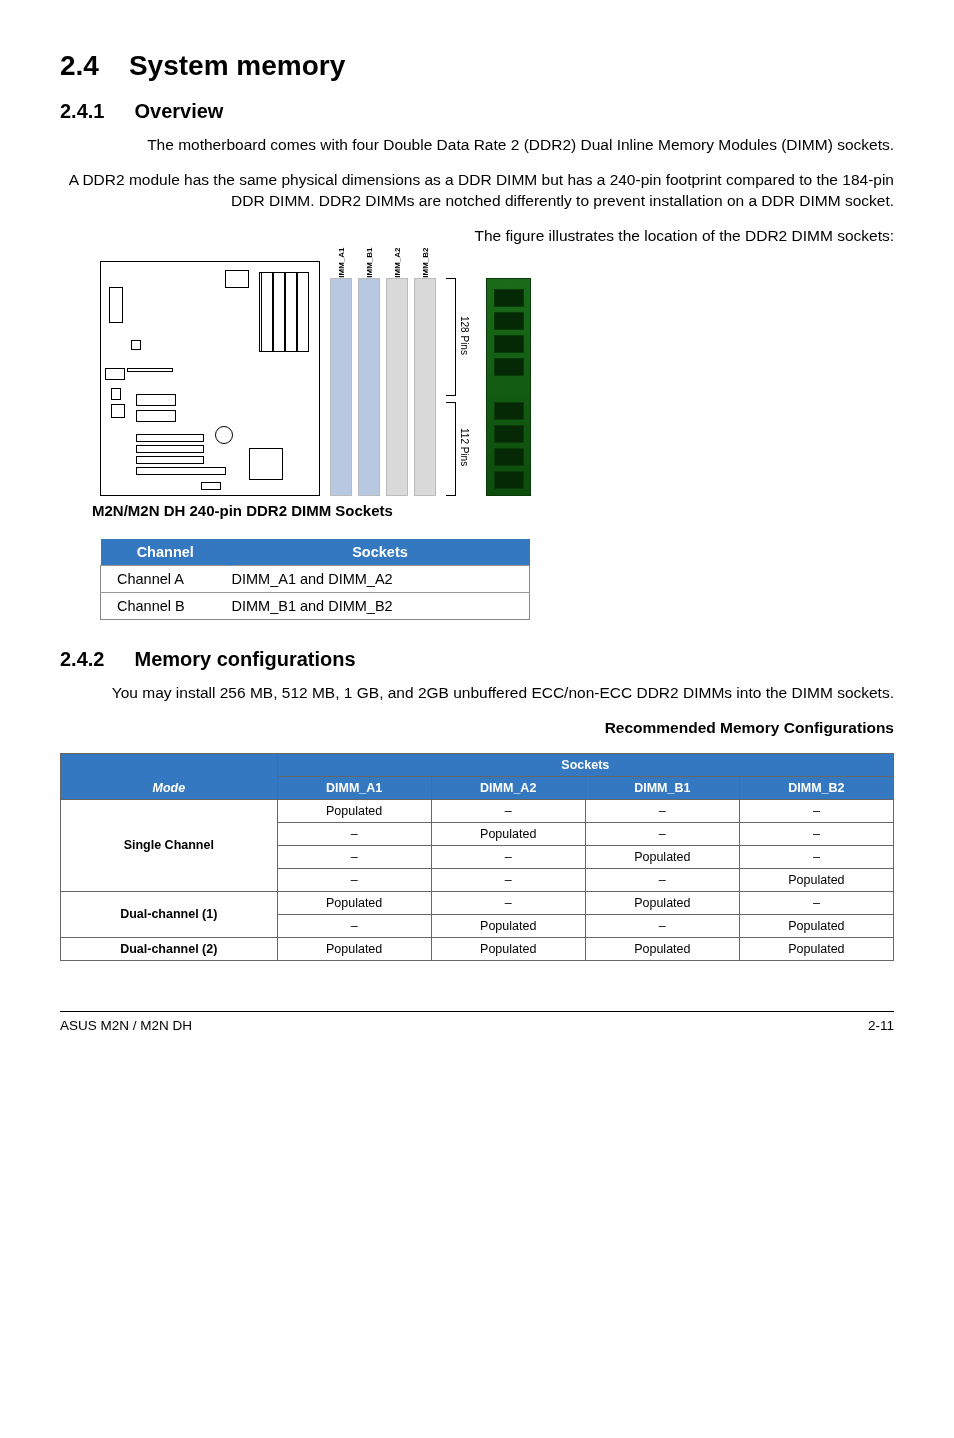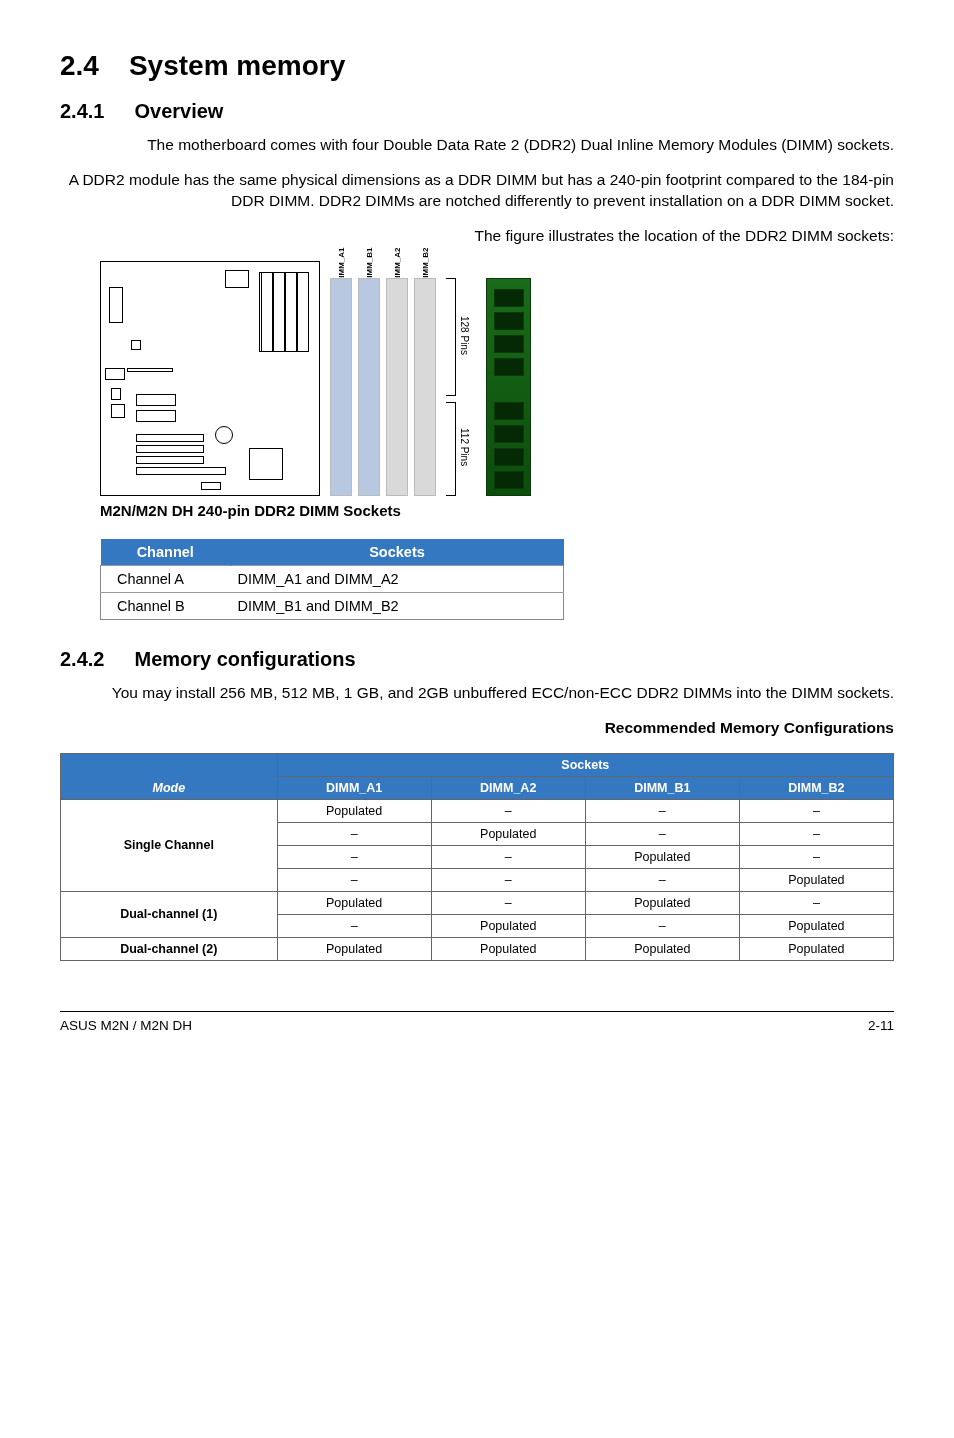--- a/index.html
+++ b/index.html
@@ -100,39 +100,39 @@
     height: 218px;
     margin-top: 17px;
     background: linear-gradient(#1a6b1a, #0c4d0c);
     border: 1px solid #0a3a0a;
     position: relative;
   }
   .ram-chip { position: absolute; width: 30px; height: 18px; left: 7px; background: #052805; border: 1px solid #0a3a0a; }
   .diagram-caption {
     font-weight: bold;
     font-size: 15px;
-    margin: 6px 0 20px 40px;
+    margin: 6px 0 20px 32px;
   }
   .socket-table {
     border-collapse: collapse;
-    width: 464px;
+    width: 430px;
     margin-left: 40px;
     margin-bottom: 28px;
     font-size: 14.5px;
   }
   .socket-table th {
     background: #3478c2;
     color: #fff;
     font-weight: bold;
     padding: 5px 10px;
     text-align: center;
     border-right: 1px solid #3478c2;
   }
   .socket-table td {
-    padding: 5px 7px;
+    padding: 5px 1px;
     border-top: 1px solid #999;
   }
   .socket-table td:first-child { padding-left: 16px; }
   .socket-table-outline { border-left: 1px solid #888; border-right: 1px solid #888; border-bottom: 1px solid #888; }
   .bold { font-weight: bold; }
   .config-table {
     border-collapse: collapse;
     width: 100%;
     font-size: 12.5px;
     margin-top: 12px;

